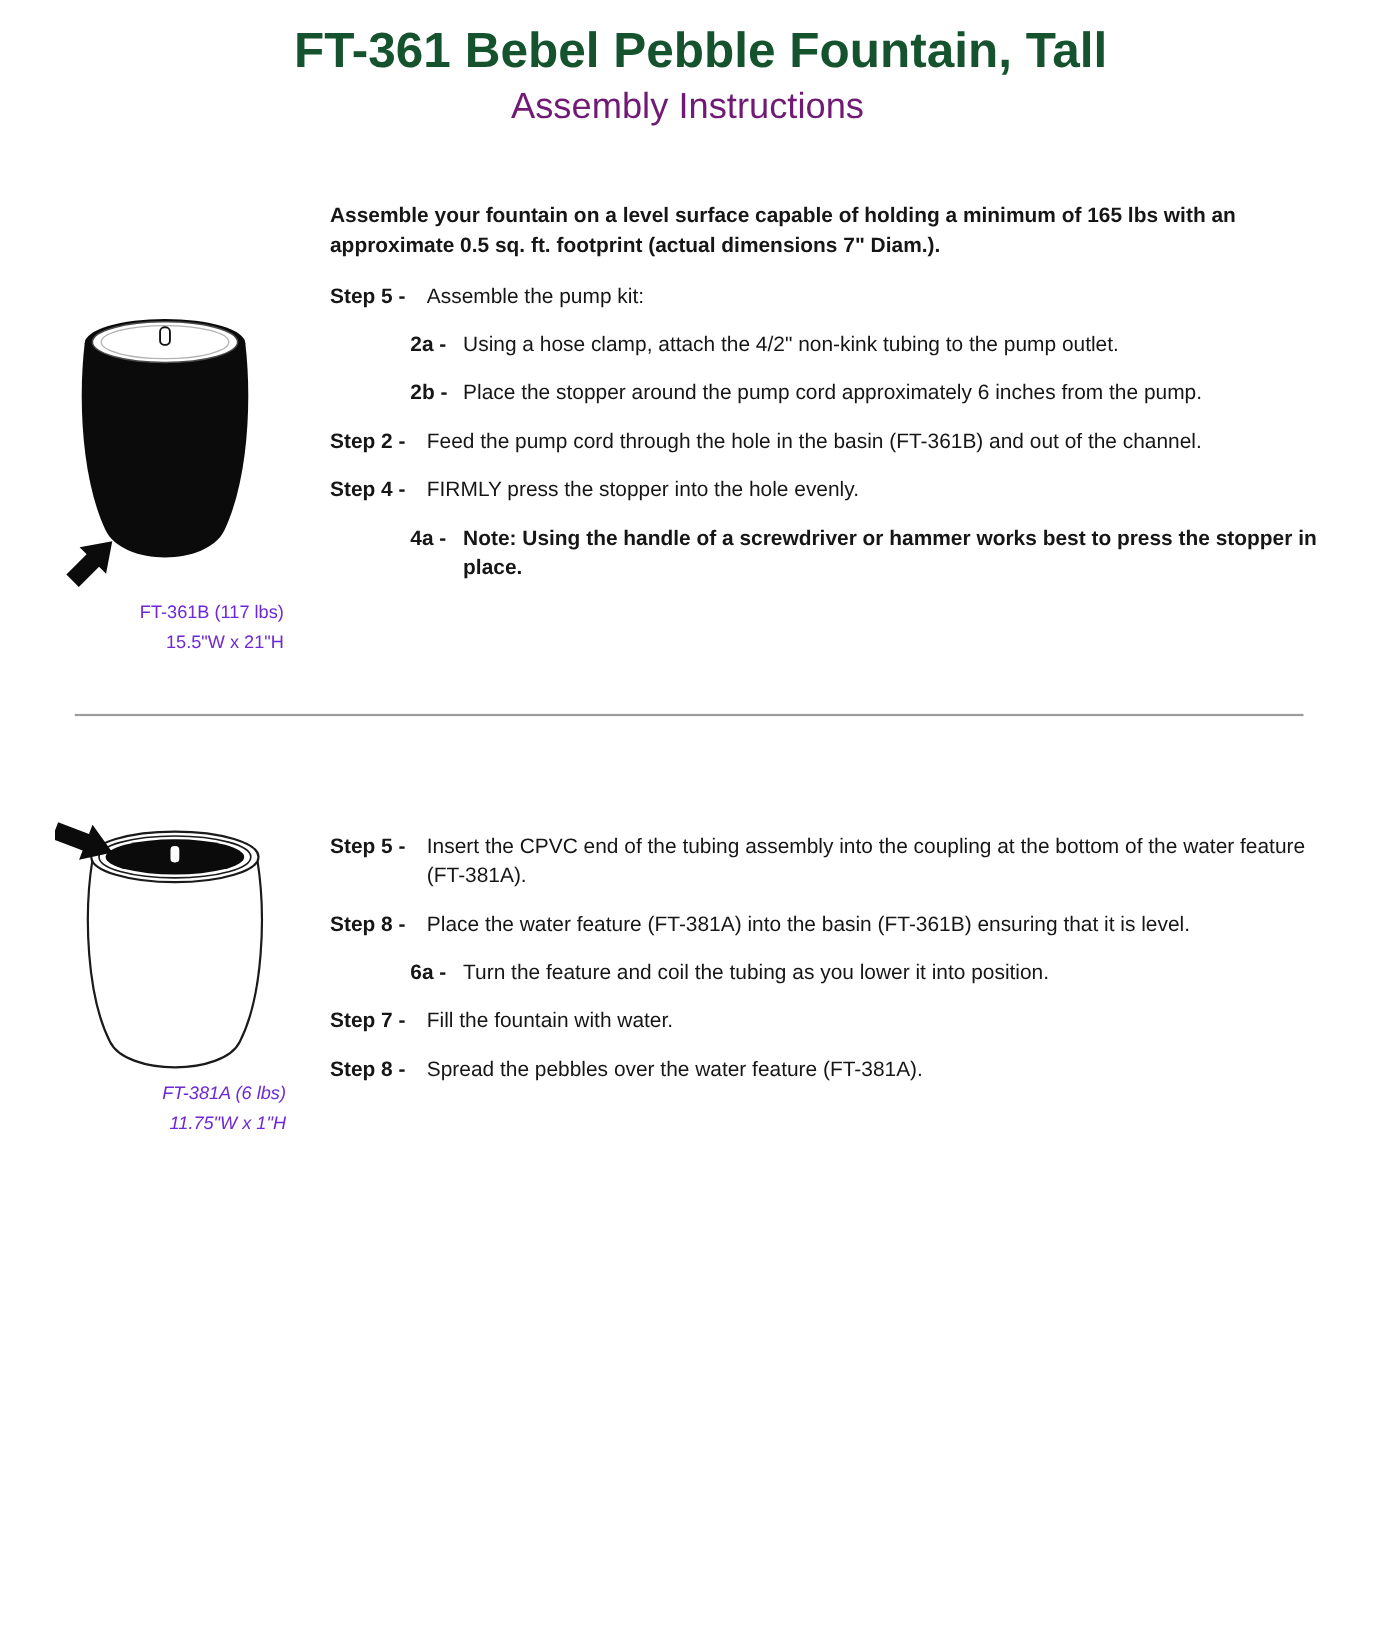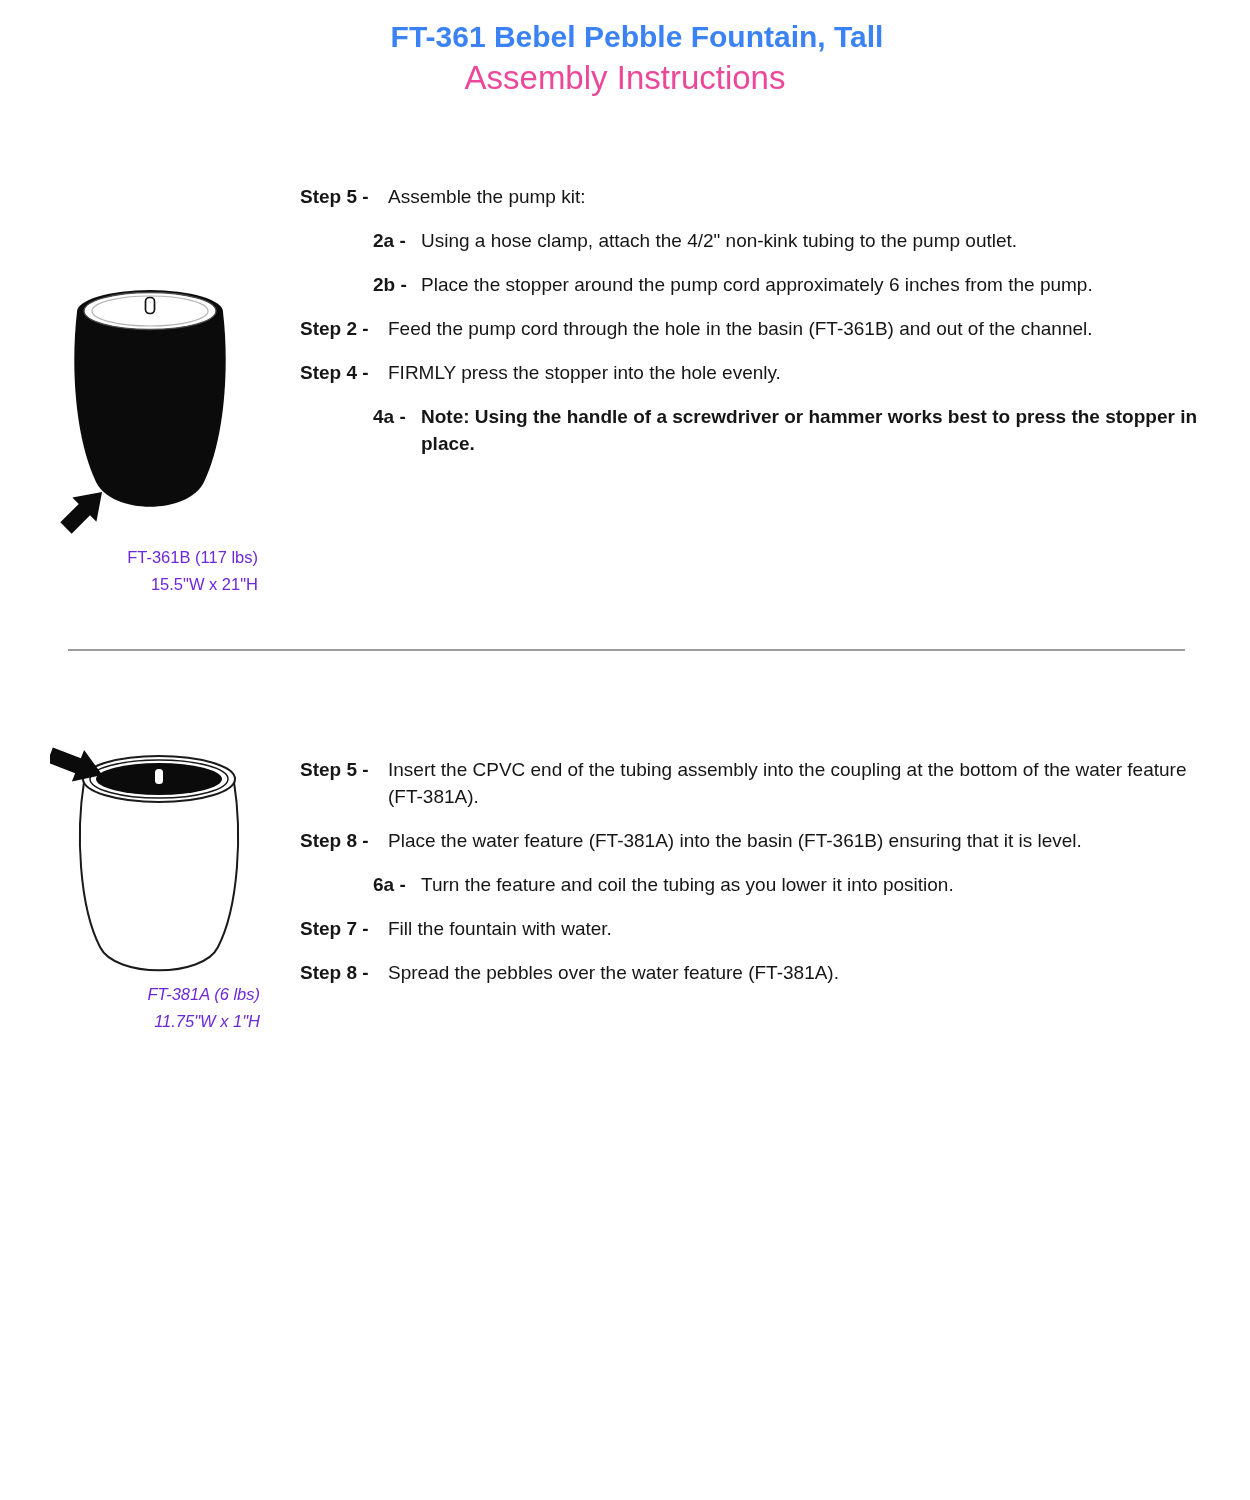--- a/index.html
+++ b/index.html
@@ -5,22 +5,22 @@
   html,body{margin:0;padding:0;background:#fff;}
   .page{
     position:relative;
     width:1250px;height:1500px;
     background:#ffffff;
     font-family:"Liberation Sans", sans-serif;
     color:#141414;
     overflow:hidden;
   }
   .doc-header{position:absolute;top:18px;left:0;width:100%;text-align:center;}
-  .doc-title{margin:0;font-size:30px;font-weight:bold;color:#3b82f6;line-height:1.25;padding-left:24px;}
-  .doc-subtitle{margin:2px 0 0;font-size:33px;font-weight:normal;color:#ec4899;line-height:1.2;}
+  .doc-title{margin:0;font-size:45px;font-weight:bold;color:#14532d;line-height:1.25;padding-left:24px;}
+  .doc-subtitle{margin:2px 0 0;font-size:33px;font-weight:normal;color:#701a75;line-height:1.2;}
 
   .col{position:absolute;left:300px;width:902px;font-size:19px;line-height:1.42;color:#161616;}
   .col-1{top:184px;}
   .col-2{top:757px;}
   .intro{font-weight:bold;margin:0 0 19px 0;}
 
   .step{padding-left:88px;text-indent:-88px;margin:0 0 17px 0;}
   .step .lbl{display:inline-block;width:88px;text-indent:0;font-weight:bold;white-space:nowrap;}
   .step.sub{margin-left:73px;padding-left:48px;text-indent:-48px;width:806px;}
   .step.sub .lbl{width:48px;}
@@ -59,20 +59,21 @@
     <g transform="translate(8,244) rotate(-45)">
       <path d="M0 -8 L26 -8 L26 -17 L51 0 L26 17 L26 8 L0 8 Z" fill="#0b0b0b"></path>
     </g>
   </svg>
   <div class="caption caption-1">
     <div>FT-361B (117 lbs)</div>
     <div>15.5"W x 21"H</div>
   </div>
 
   <div class="col col-1">
+    <p class="intro">Assemble your fountain on a level surface capable of holding a minimum of 165 lbs with an approximate 0.5 sq. ft. footprint (actual dimensions 7" Diam.).</p>
 
     <div class="step">
       <span class="lbl">Step 5 -</span><span class="txt">Assemble the pump kit:</span>
     </div>
     <div class="step sub">
       <span class="lbl">2a -</span><span class="txt">Using a hose clamp, attach the 4/2" non-kink tubing to the pump outlet.</span>
     </div>
     <div class="step sub">
       <span class="lbl">2b -</span><span class="txt">Place the stopper around the pump cord approximately 6 inches from the pump.</span>
     </div>

